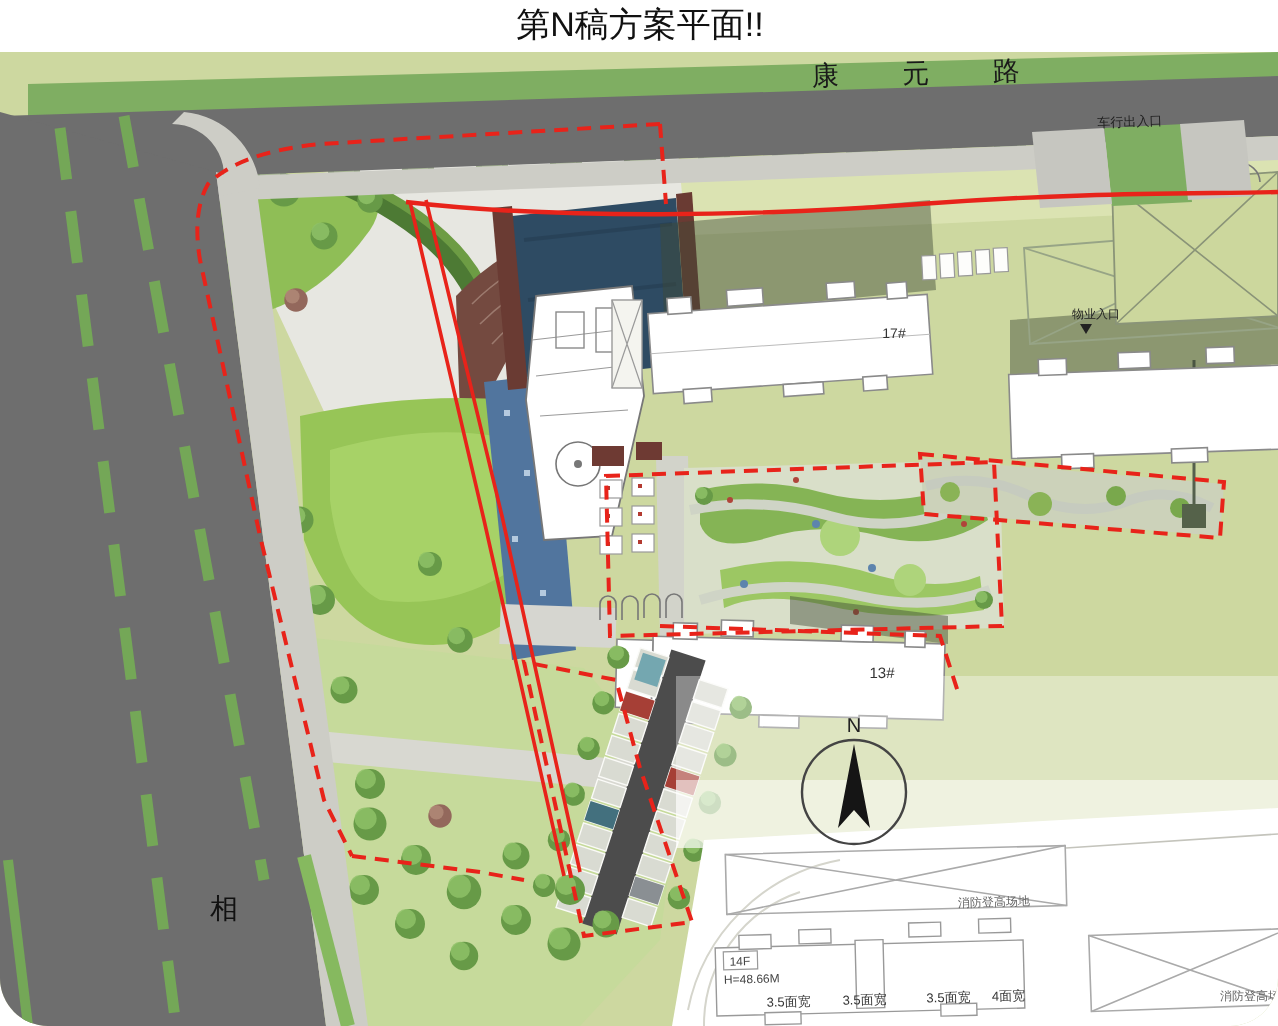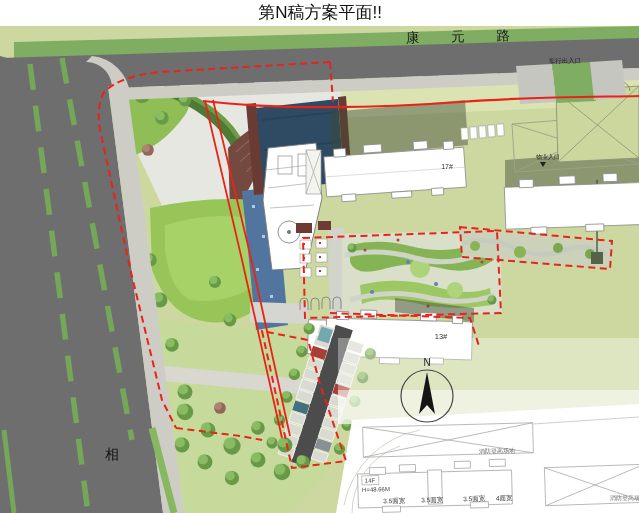--- a/index.html
+++ b/index.html
@@ -1,17 +1,17 @@
 <!DOCTYPE html>
 <html><head>
 <meta charset="utf-8">
 <style>
   html,body{margin:0;padding:0;background:#fff;}
   .stage{position:relative;width:639px;height:513px;background:#ffffff;overflow:hidden;
-         font-family:"Liberation Sans", sans-serif;}
+         font-family:"Liberation Sans", sans-serif;border-radius:24px;}
   svg{position:absolute;left:0;top:0;display:block;}
   text{font-family:"Liberation Sans", sans-serif;}
 </style>
 </head>
 <body>
 
 <div class="stage">
 <svg width="639" height="513" viewBox="0 0 639 513">
   <defs>
     <g id="tree">

